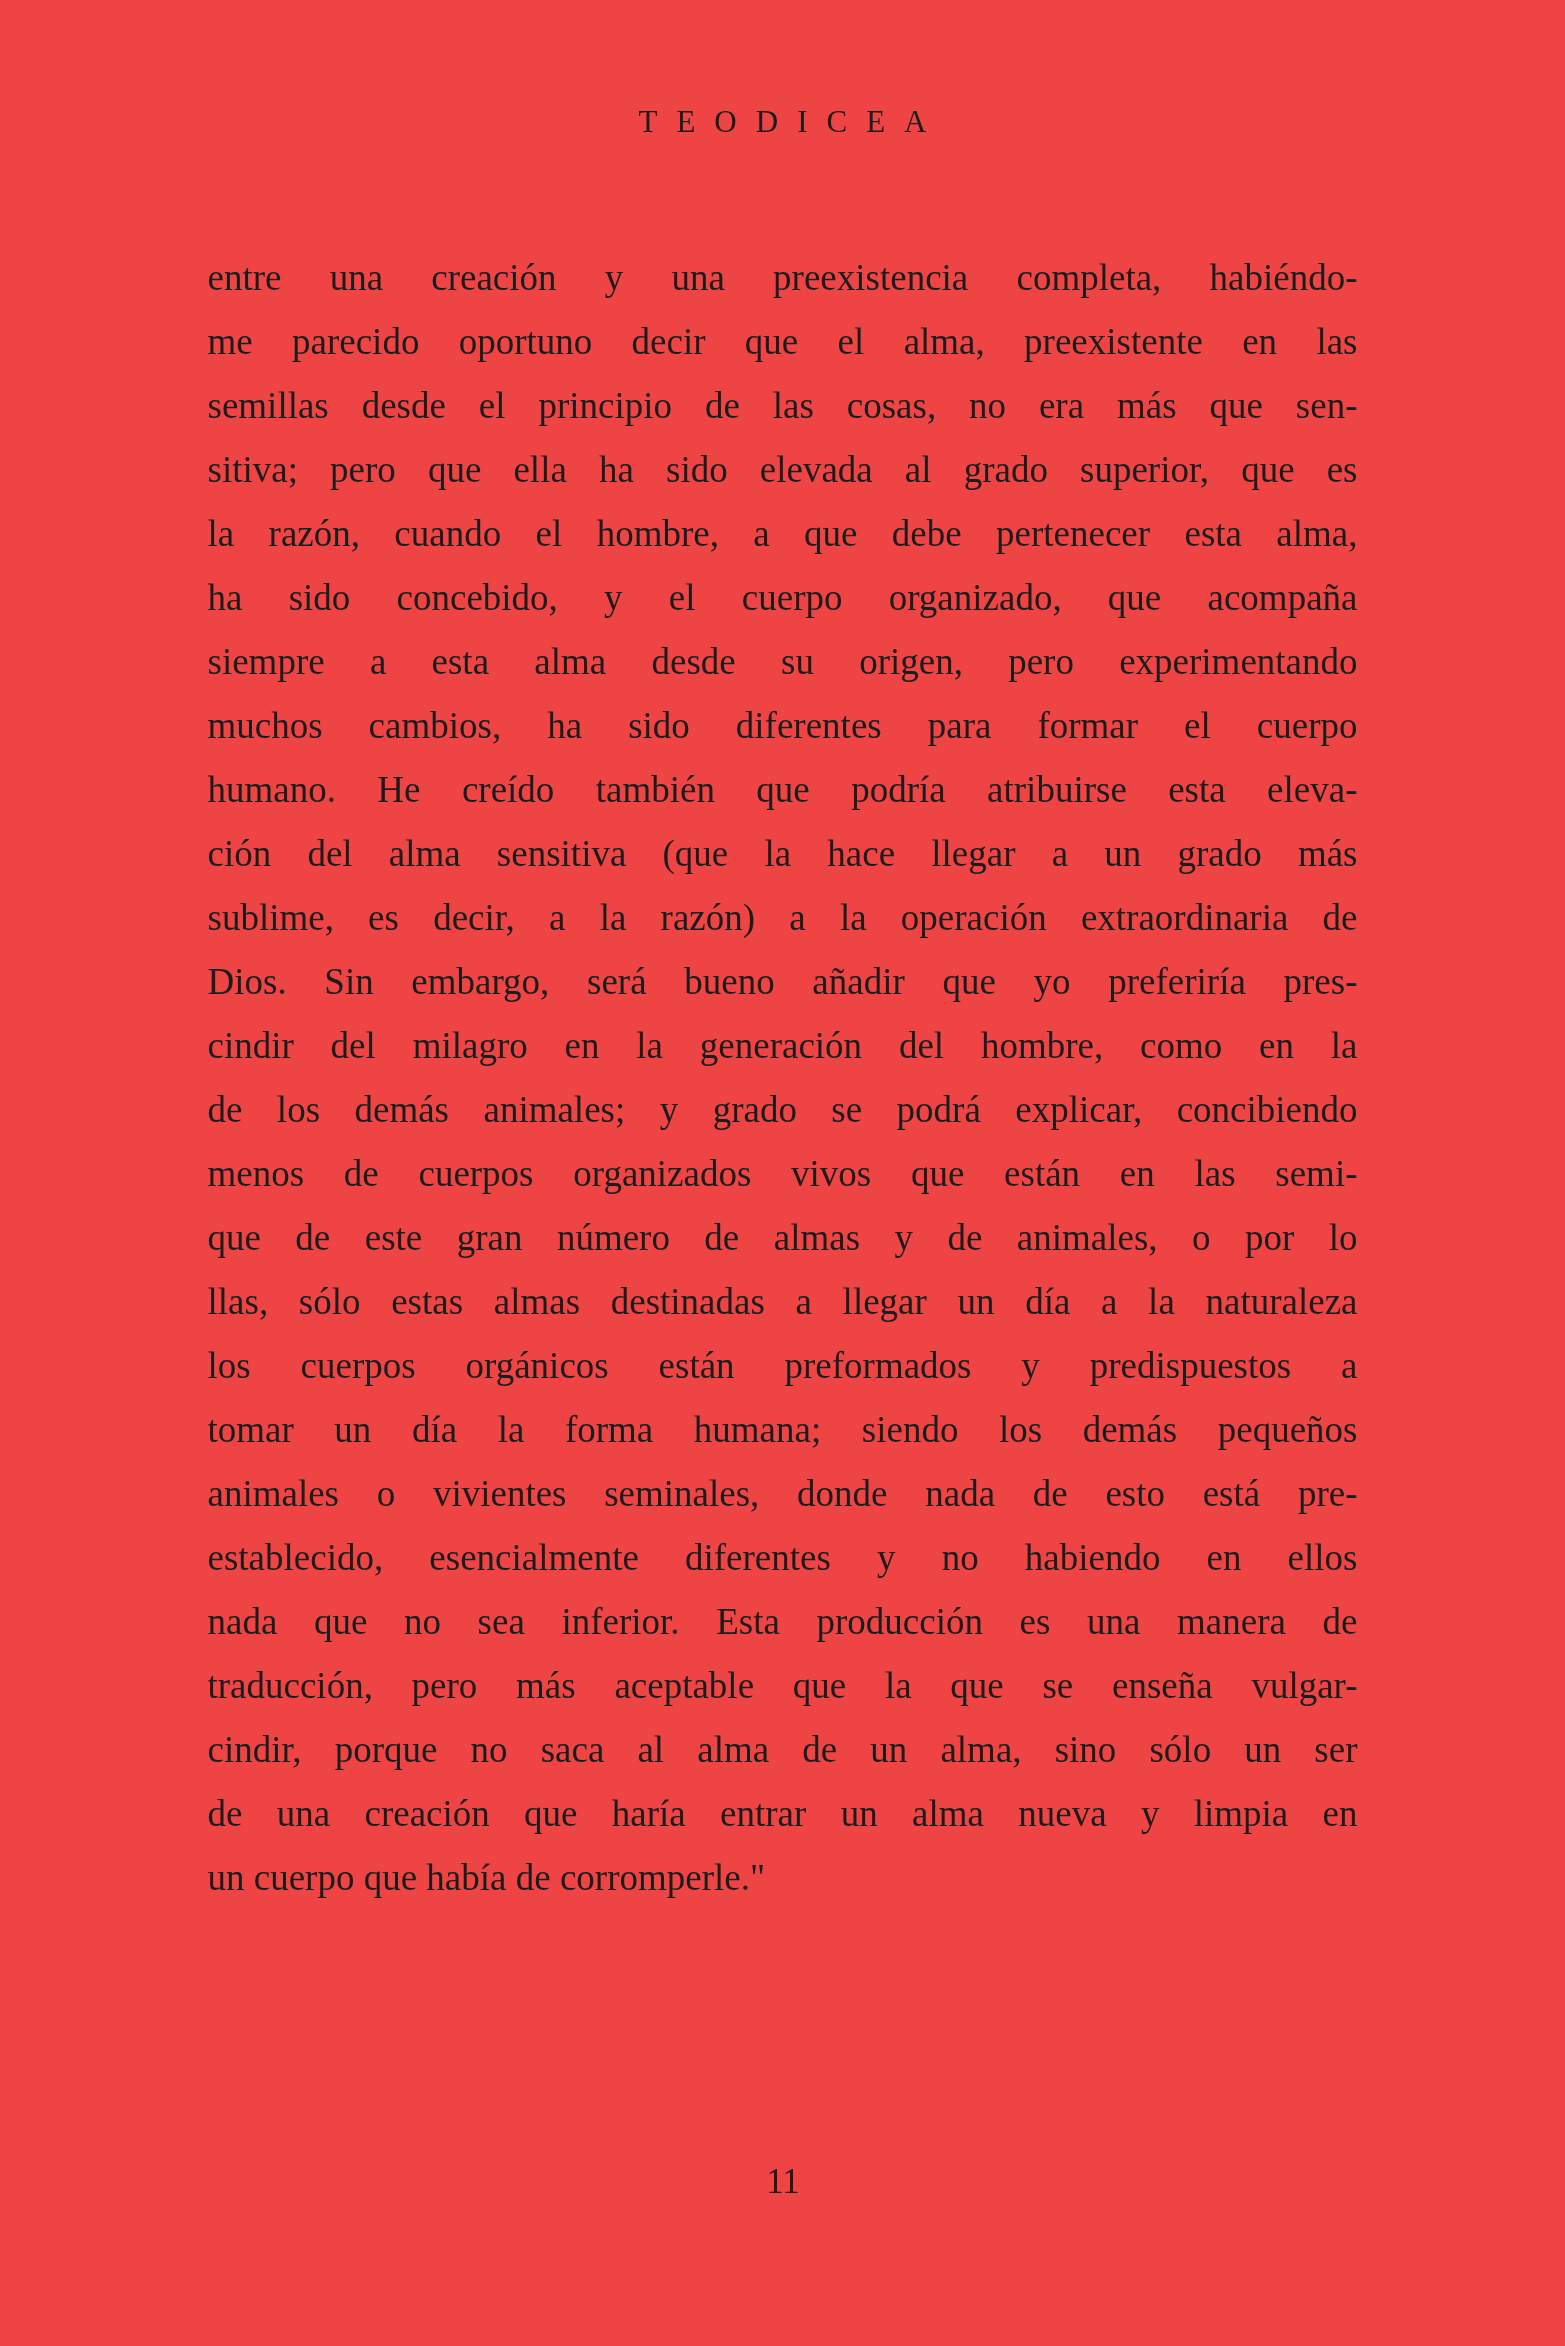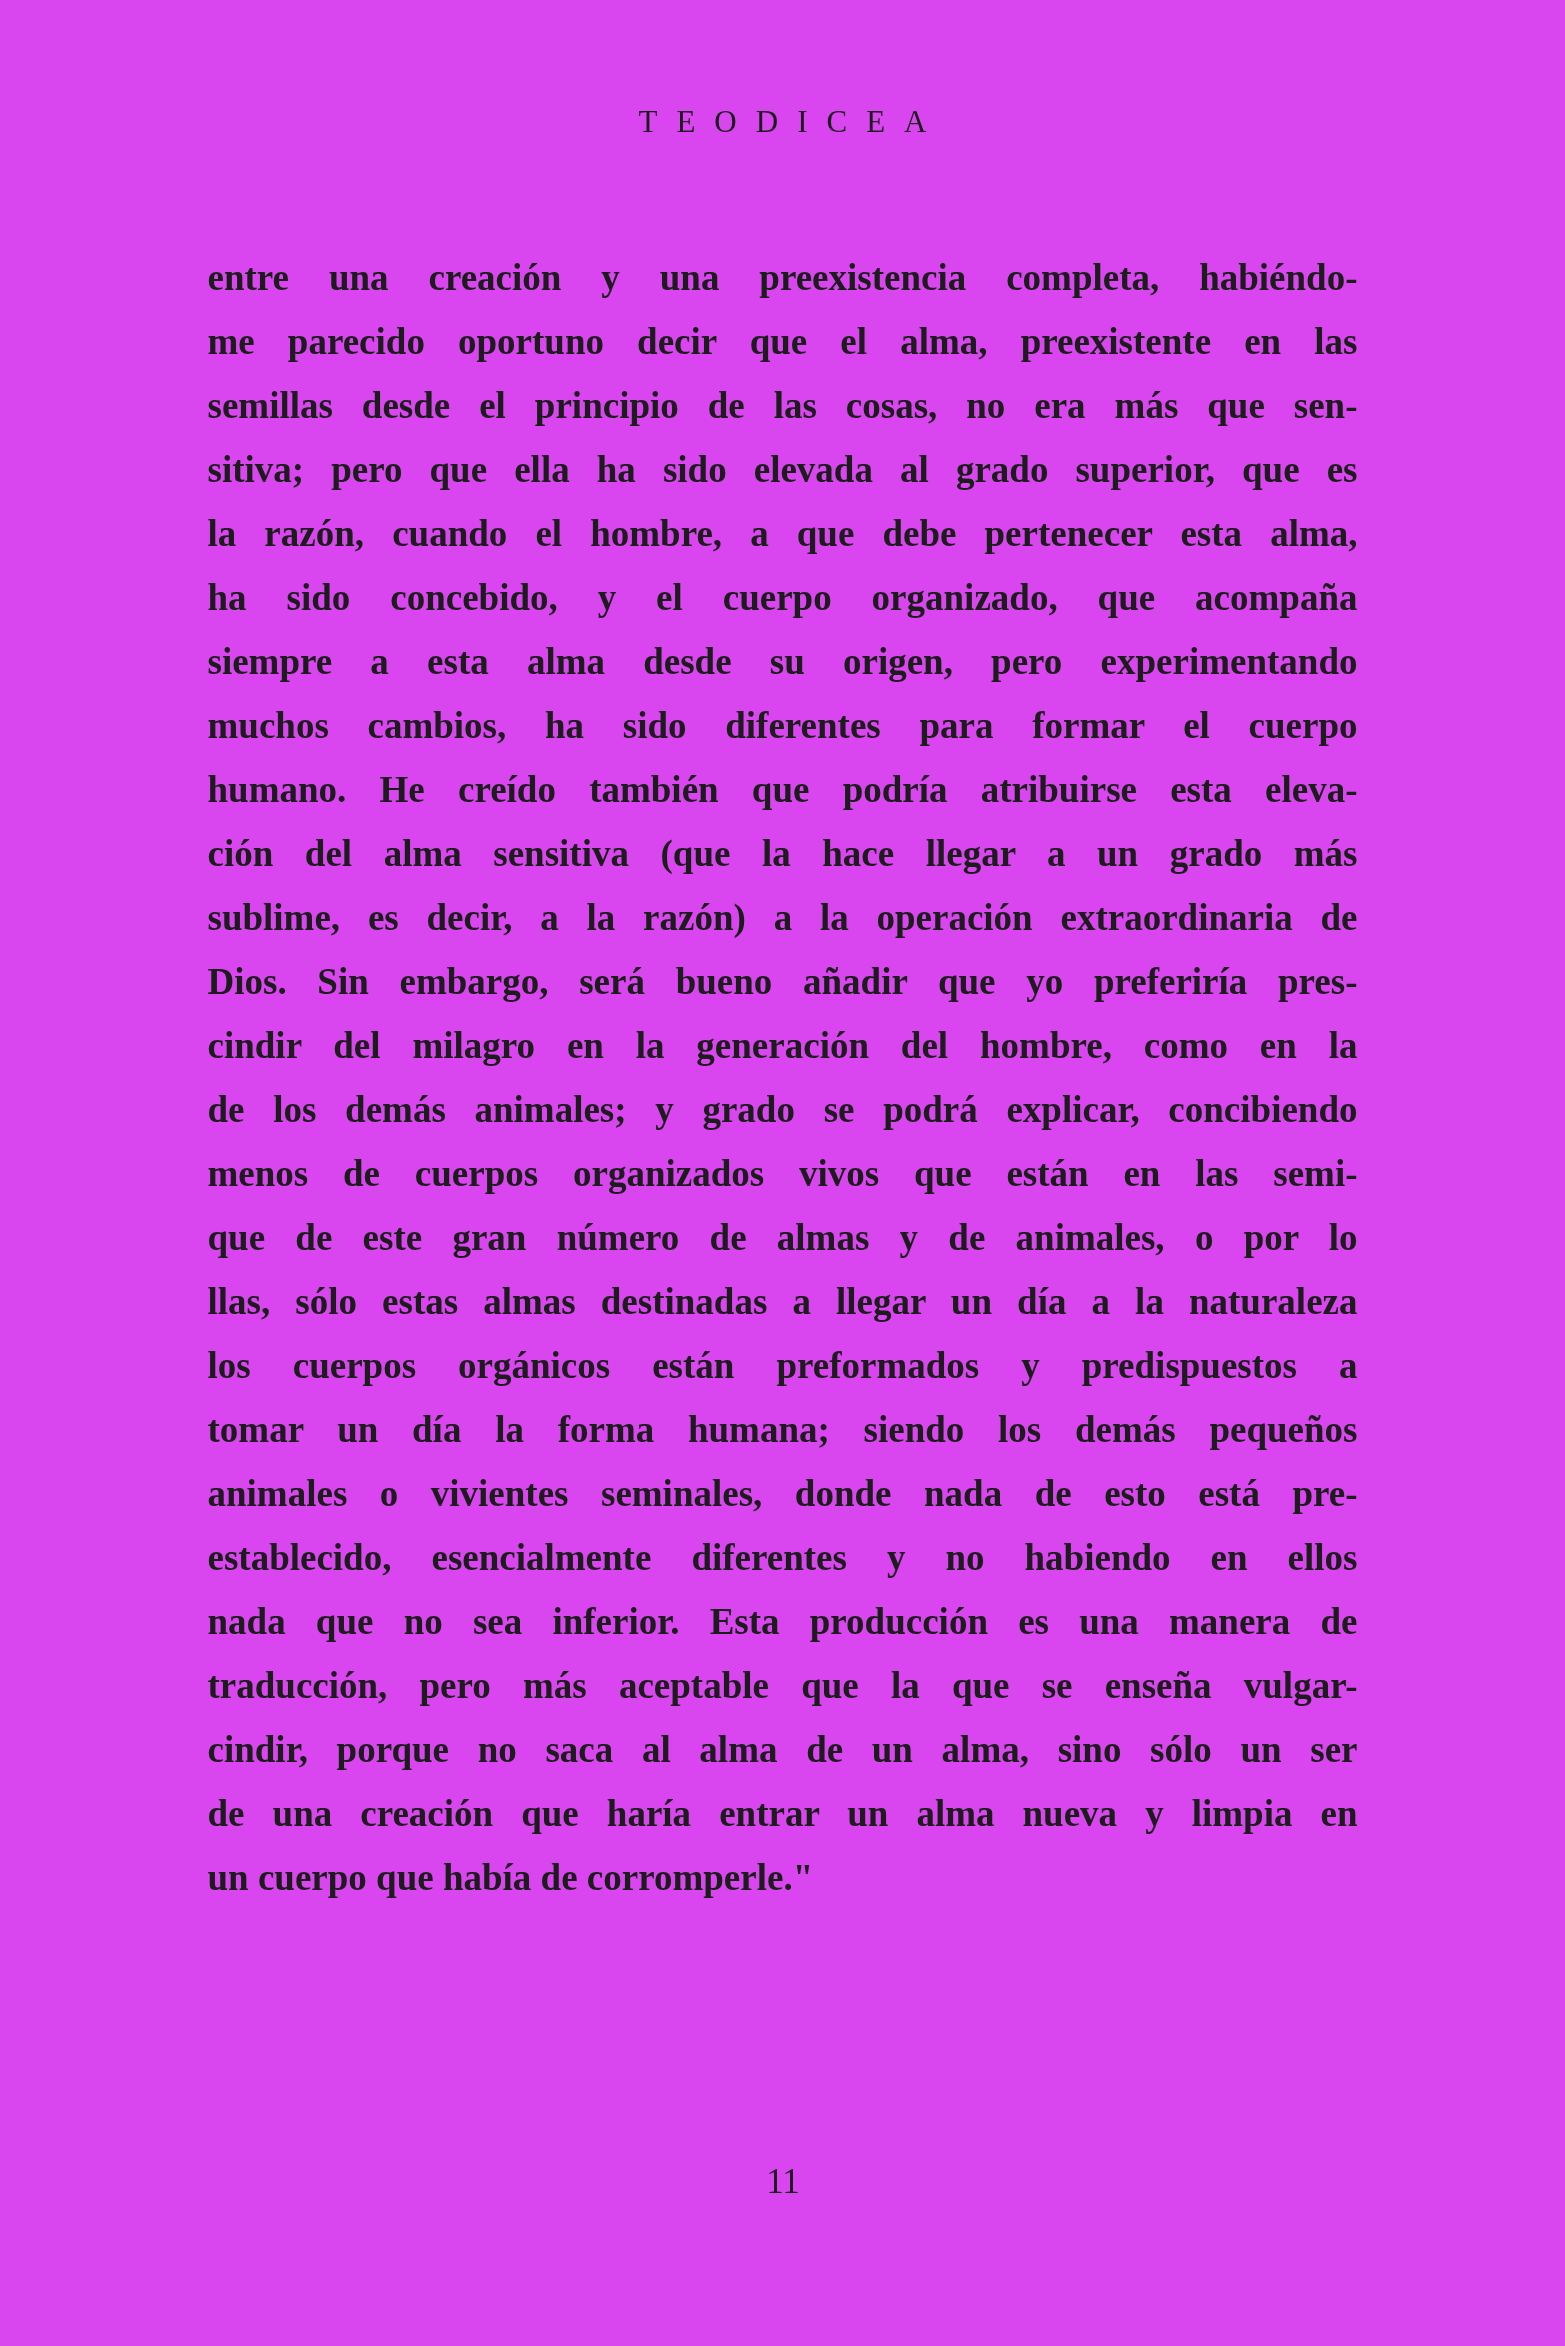--- a/index.html
+++ b/index.html
@@ -4,40 +4,39 @@
 <style>
   html, body {
     margin: 0;
     padding: 0;
     background: #ffffff;
   }
   .page {
     position: relative;
     width: 1565px;
     height: 2346px;
-    background: #d946ef;
+    background: #ef4444;
     color: #1c1c1c;
     font-family: "Liberation Serif", "DejaVu Serif", serif;
     overflow: hidden;
     box-sizing: border-box;
   }
   .running-head {
     padding-top: 104px;
     text-align: center;
     font-size: 31px;
     letter-spacing: 19px;
     text-indent: 19px; 
     color: #1c1c1c;
   }
   .body-text {
     width: 1150px;
     margin: 106px auto 0 auto;
     font-size: 37px;
     line-height: 64px;
-    font-weight: bold;
   }
   .line {
     text-align: justify;
     text-align-last: justify;
     text-justify: inter-word;
     white-space: normal;
   }
   .line.last {
     text-align-last: left;
   }

